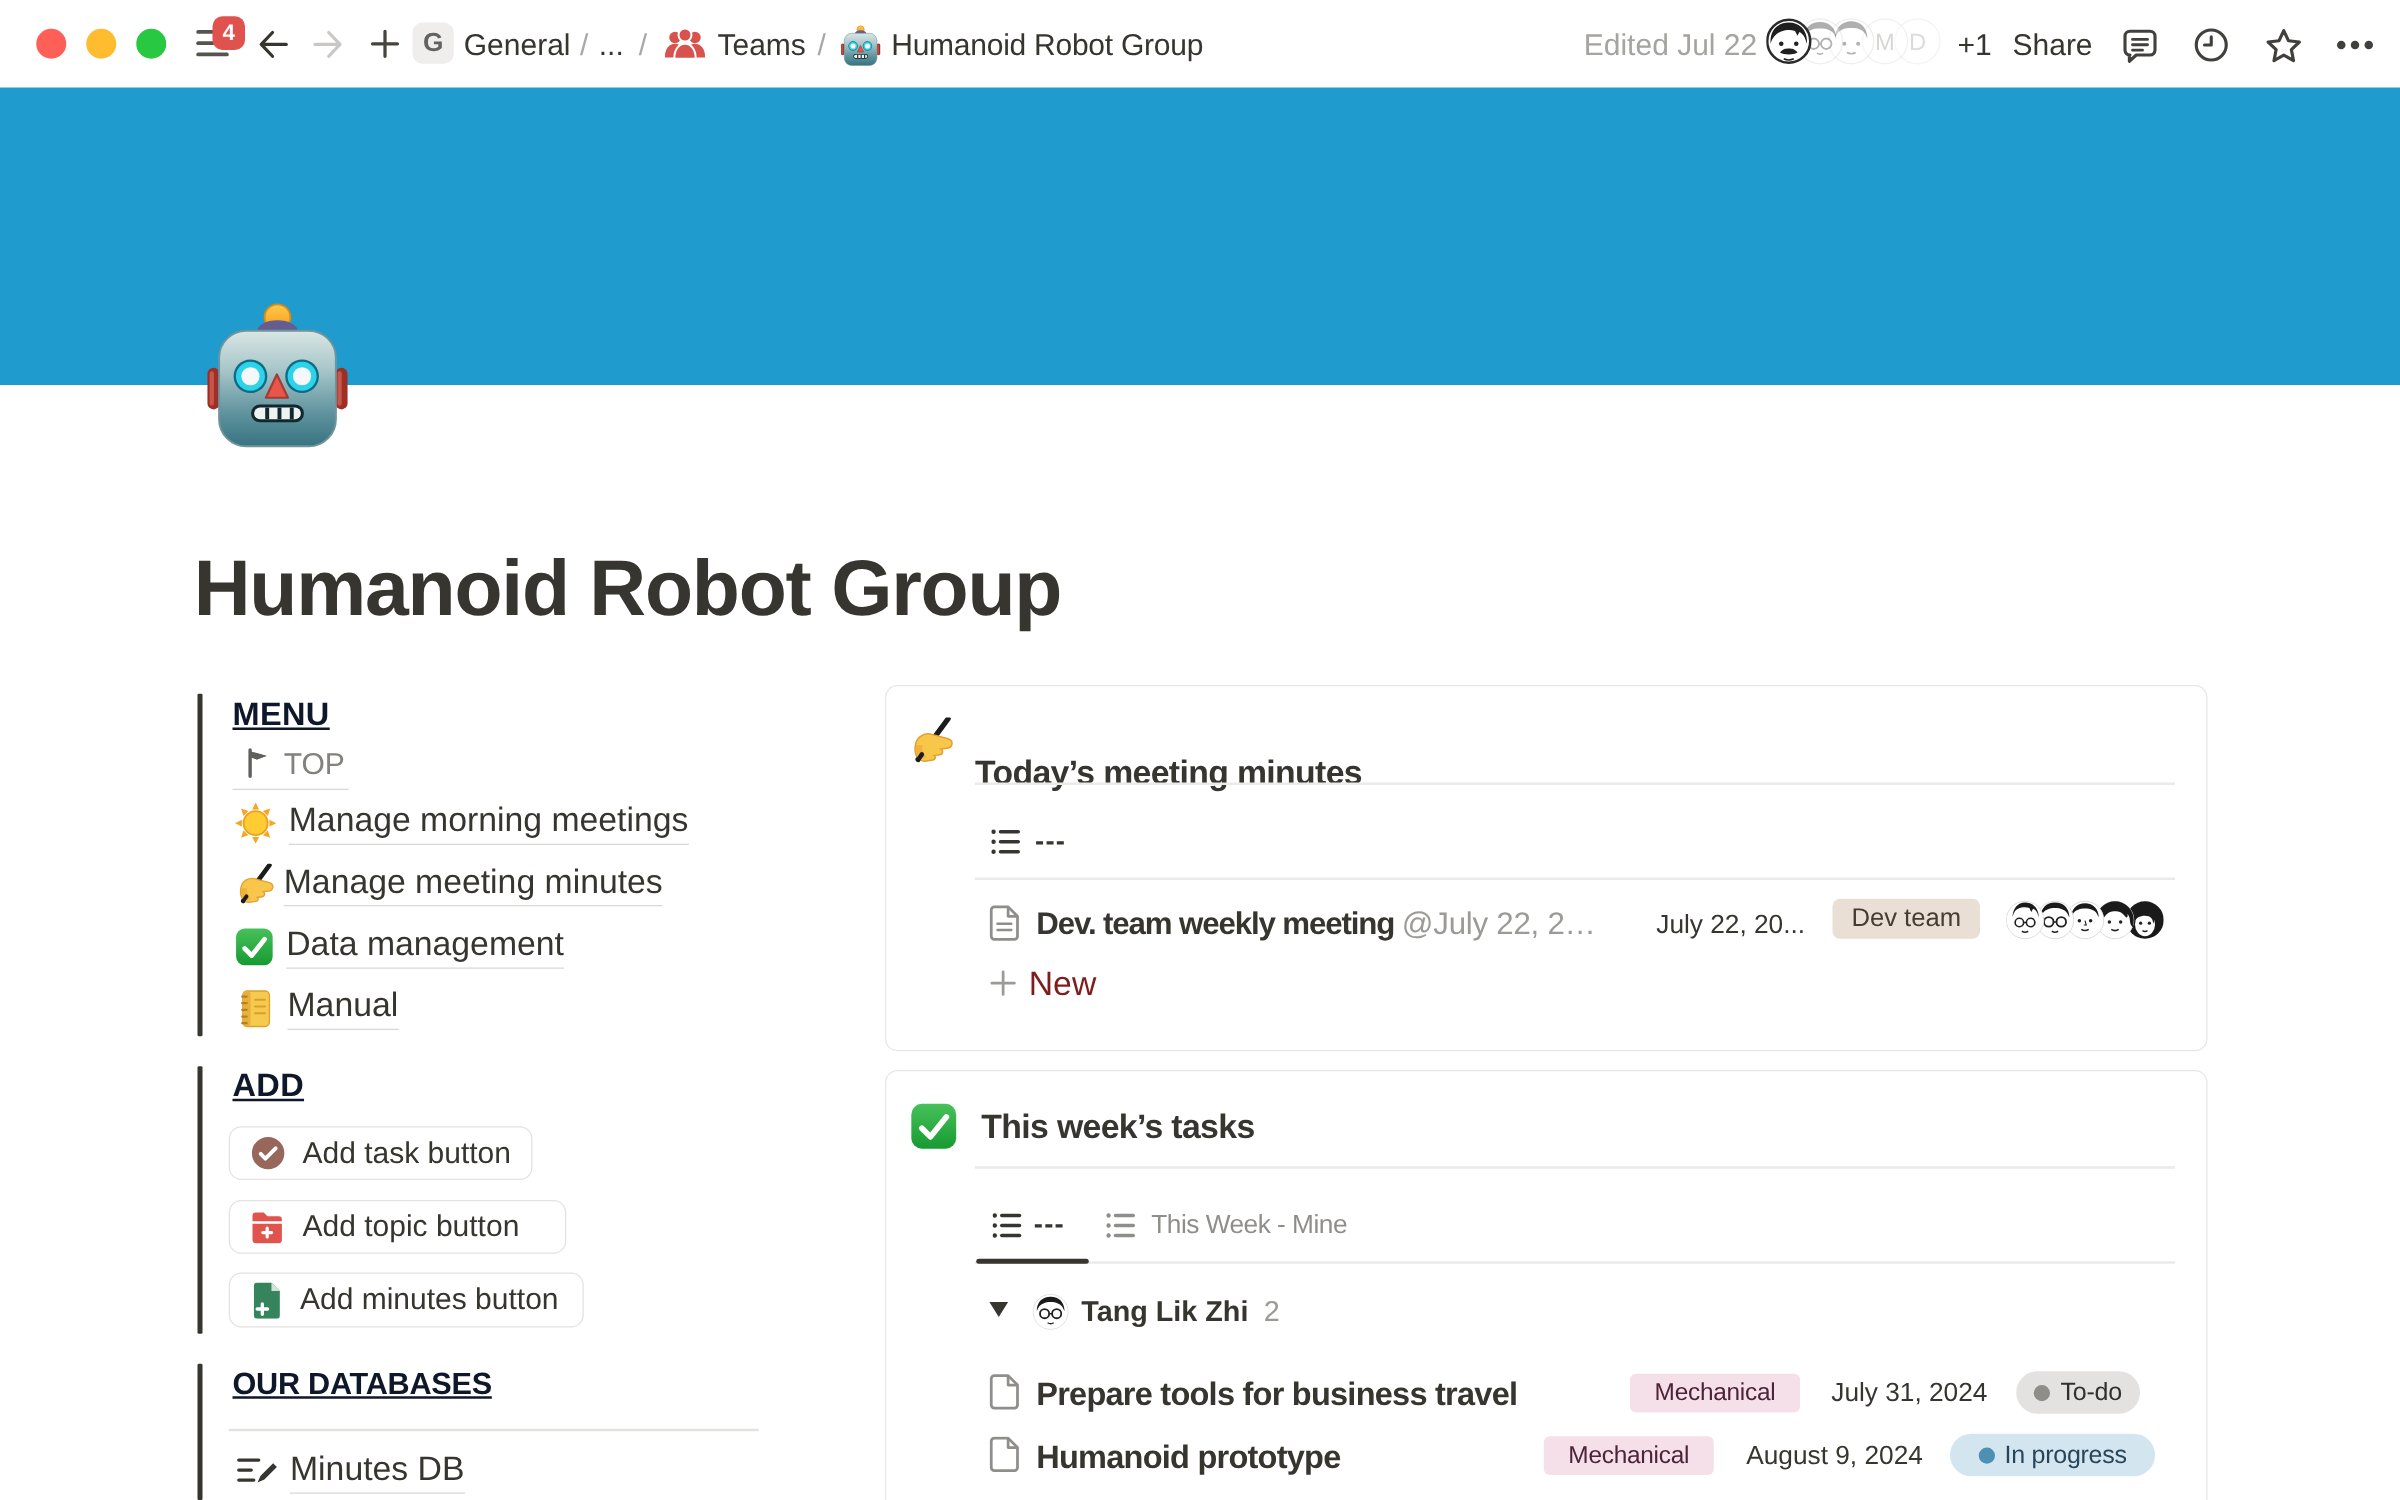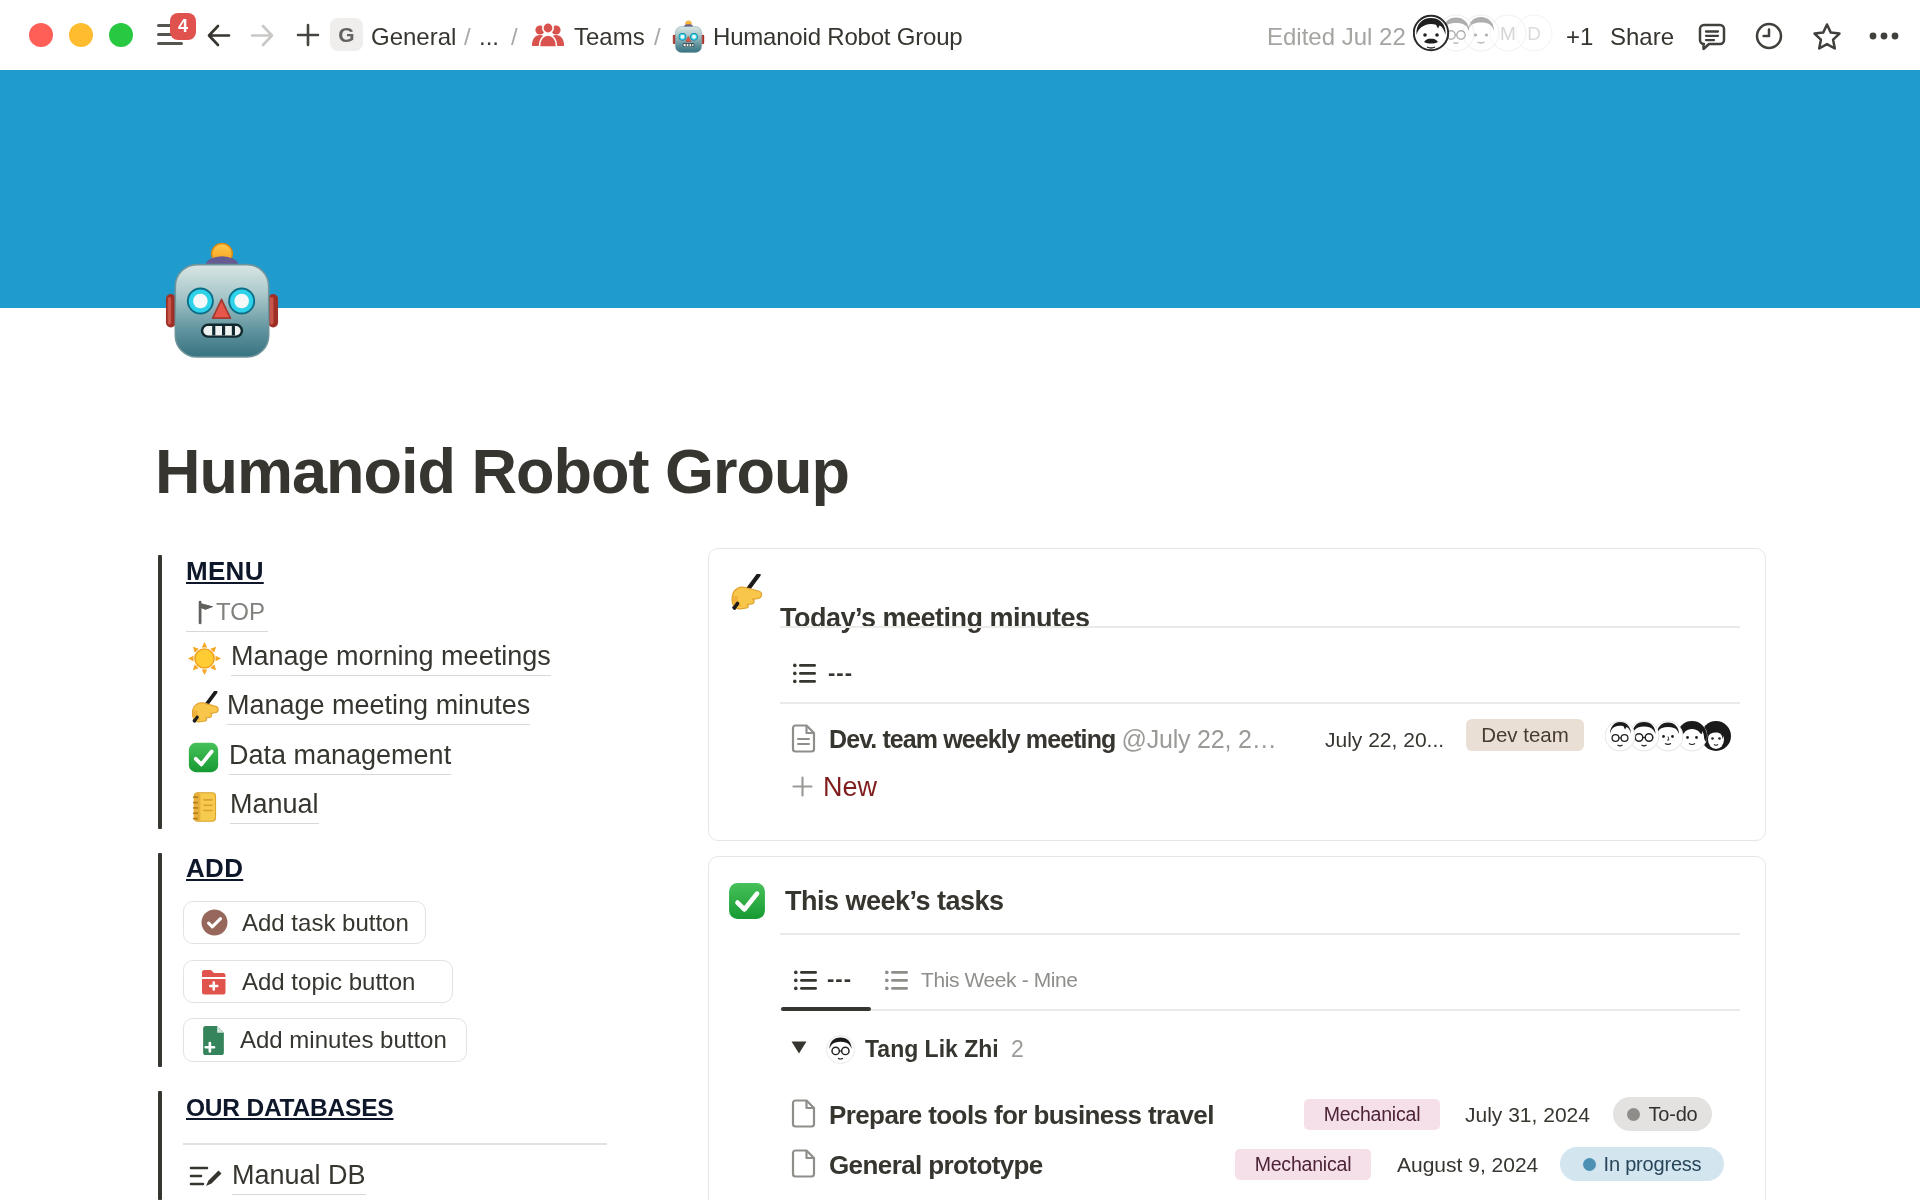--- a/index.html
+++ b/index.html
@@ -190,21 +190,21 @@
       <rect x="60" y="86.5" width="3.2" height="9.5" fill="#10282e"></rect>
       <rect x="70" y="86.5" width="3.2" height="9.5" fill="#10282e"></rect>
     </svg>
   </div>
 
   <div class="abs txt" style="left:155px;top:435px;font-size:63px;font-weight:700;letter-spacing:-1px;">Humanoid Robot Group</div>
 
   <div class="vbar" style="top:555px;height:274px;"></div>
   <div class="abs bluehead" style="left:186px;top:556px;">MENU</div>
 
-  <div class="abs" style="left:186px;top:598px;border-bottom:1.5px solid #d9d8d6;padding:0 3px 5px 10px;display:flex;align-items:center;">
+  <div class="abs" style="left:186px;top:598px;border-bottom:1.5px solid #d9d8d6;padding:0 3px 5px 10px;display:flex;align-items:flex-start;gap:11px;">
     <svg width="20" height="25" viewBox="0 0 22 26" fill="#61605c">
         <path d="M3 1.5 a1.5 1.5 0 0 1 3 0 V3 l13 3.5 -8.5 3.2 L6 8 v16.5 a1.5 1.5 0 0 1-3 0 z"></path>
         <path d="M6 3.2 L19 6.7 l-8.5 3.2 L6 8.3 z"></path>
       </svg>
     <span class="gray" style="font-size:24px;">TOP</span>
   </div>
 
   <div class="abs" style="left:188px;top:641px;display:flex;align-items:center;gap:10px;">
     <svg width="33" height="33" viewBox="0 0 36 36">
       <g fill="#f5a623">
@@ -291,21 +291,21 @@
   </div>
 
   <div class="vbar" style="top:1091px;height:109px;"></div>
   <div class="abs bluehead" style="left:186px;top:1094px;font-size:24.5px;letter-spacing:-0.2px;">OUR DATABASES</div>
   <div class="abs" style="left:183px;top:1143px;width:424px;height:1.5px;background:#e3e2df;"></div>
   <div class="abs" style="left:188px;top:1160px;display:flex;align-items:center;gap:10px;">
     <svg width="34" height="32" viewBox="0 0 34 32" fill="none" stroke="#37352f" stroke-width="2.6" stroke-linecap="round">
         <path d="M3 6 h16 M3 14 h10 M3 22 h12"></path>
         <path d="M30.5 8.5 l-10 10 -2.5 5.5 5.5-2.5 10-10 z" fill="#37352f" stroke="none"></path>
       </svg>
-    <span class="menuitem" style="font-size:27px;">Manual DB</span>
+    <span class="menuitem" style="font-size:27px;">Minutes DB</span>
   </div>
 
   <div class="card" style="top:548px;height:293px;"></div>
   <div class="abs" style="left:727px;top:574px;">
     <svg width="40" height="37" viewBox="0 0 40 37">
       <path d="M31.5 1 L7.5 33.5" stroke="#1c1c1c" stroke-width="4.2" stroke-linecap="round"></path>
       <path d="M5.5 21 c1.5-6 7-9 13-7.5 l13 3.5 c4.5 1.3 4 7 -0.8 7.6 l-4.8 0.6 c2 1.2 1.5 4.2 -1 4.6 l-4.5 0.7 c1.5 1 1 3.2 -1 3.5 l-5.5 0.8 c-6 0.9 -10.3-4.5 -8.4-13.8 z" fill="#f8c64a" stroke="#dfa22f" stroke-width="1.2"></path>
       <path d="M6 22 c-1 4.5 0.5 8.5 3.8 10.8 l5-1.2 c-3.2-2 -4.5-5.5 -3.8-9.6 z" fill="#f0b23a"></path>
       <path d="M10.5 29.5 L7.5 33.8" stroke="#1c1c1c" stroke-width="3.6" stroke-linecap="round"></path>
     </svg>
@@ -440,18 +440,18 @@
   <div class="abs tagpink" style="left:1304px;top:1099px;width:136px;">Mechanical</div>
   <div class="abs txt" style="left:1465px;top:1103px;font-size:21px;">July 31, 2024</div>
   <div class="abs pill" style="left:1613px;top:1097px;width:99px;background:#e3e2e0;color:#32302c;"><span class="dot" style="background:#8e8d8a;"></span>To-do</div>
 
     <div class="abs" style="left:791px;top:1149px;">
     <svg width="25" height="29" viewBox="0 0 25 29" fill="none" stroke="#8f8e8b" stroke-width="2.2" stroke-linejoin="round">
       <path d="M2 4 a2.5 2.5 0 0 1 2.5-2.5 H15.5 L23 9 V25 a2.5 2.5 0 0 1-2.5 2.5 H4.5 A2.5 2.5 0 0 1 2 25 z"></path>
       <path d="M15.5 1.5 V9 H23"></path>
     </svg>
   </div>
-  <div class="abs txt" style="left:829px;top:1150px;font-size:26px;font-weight:700;letter-spacing:-0.6px;">General prototype</div>
+  <div class="abs txt" style="left:829px;top:1150px;font-size:26px;font-weight:700;letter-spacing:-0.6px;">Humanoid prototype</div>
   <div class="abs tagpink" style="left:1235px;top:1149px;width:136px;">Mechanical</div>
   <div class="abs txt" style="left:1397px;top:1153px;font-size:21px;">August 9, 2024</div>
   <div class="abs pill" style="left:1560px;top:1147px;width:164px;background:#d3e5ef;color:#28465a;"><span class="dot" style="background:#4c90b4;"></span>In progress</div>
 
 </div>
 
 </body></html>

